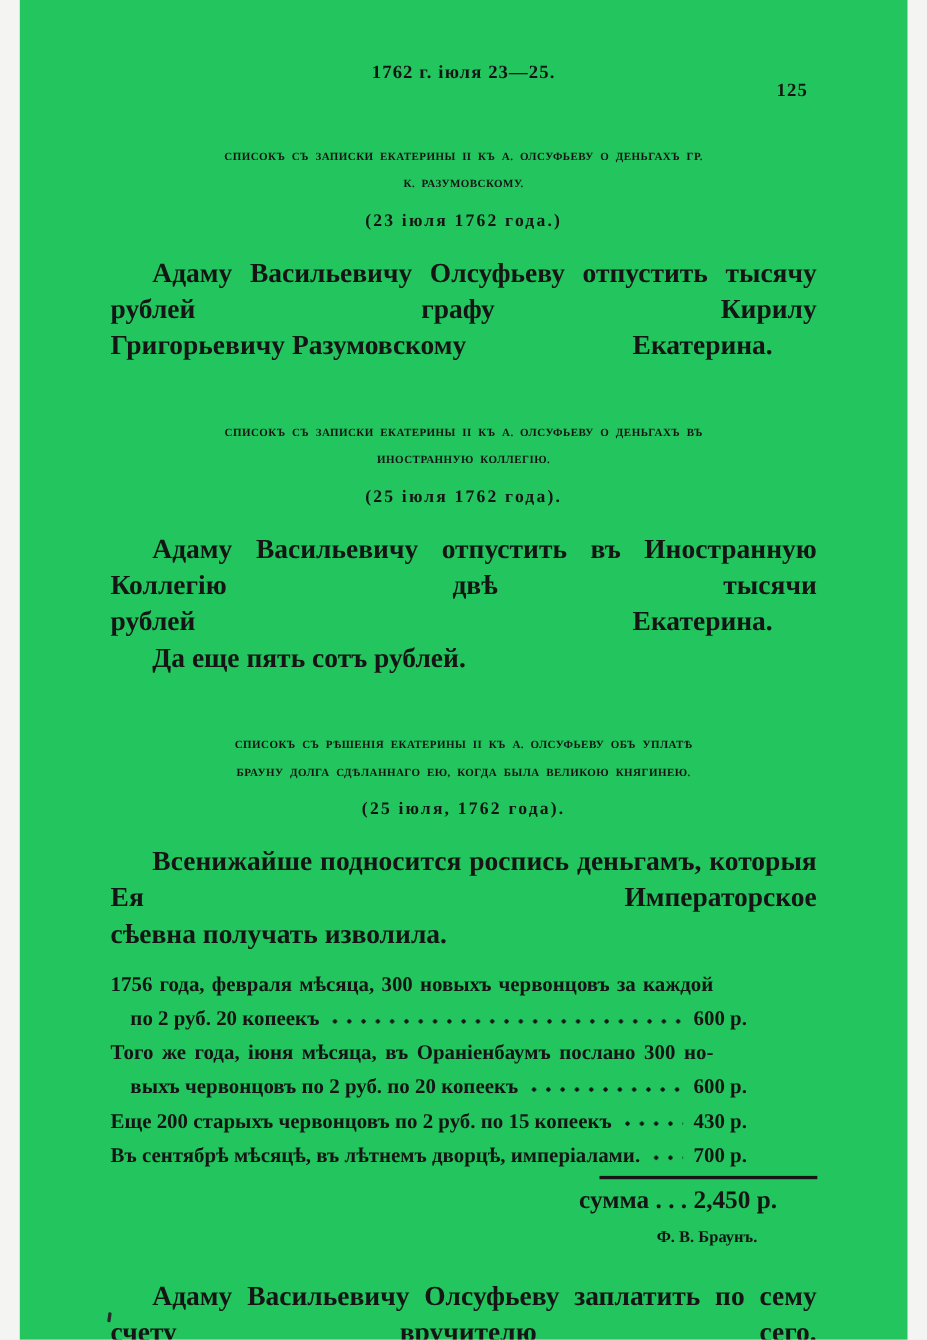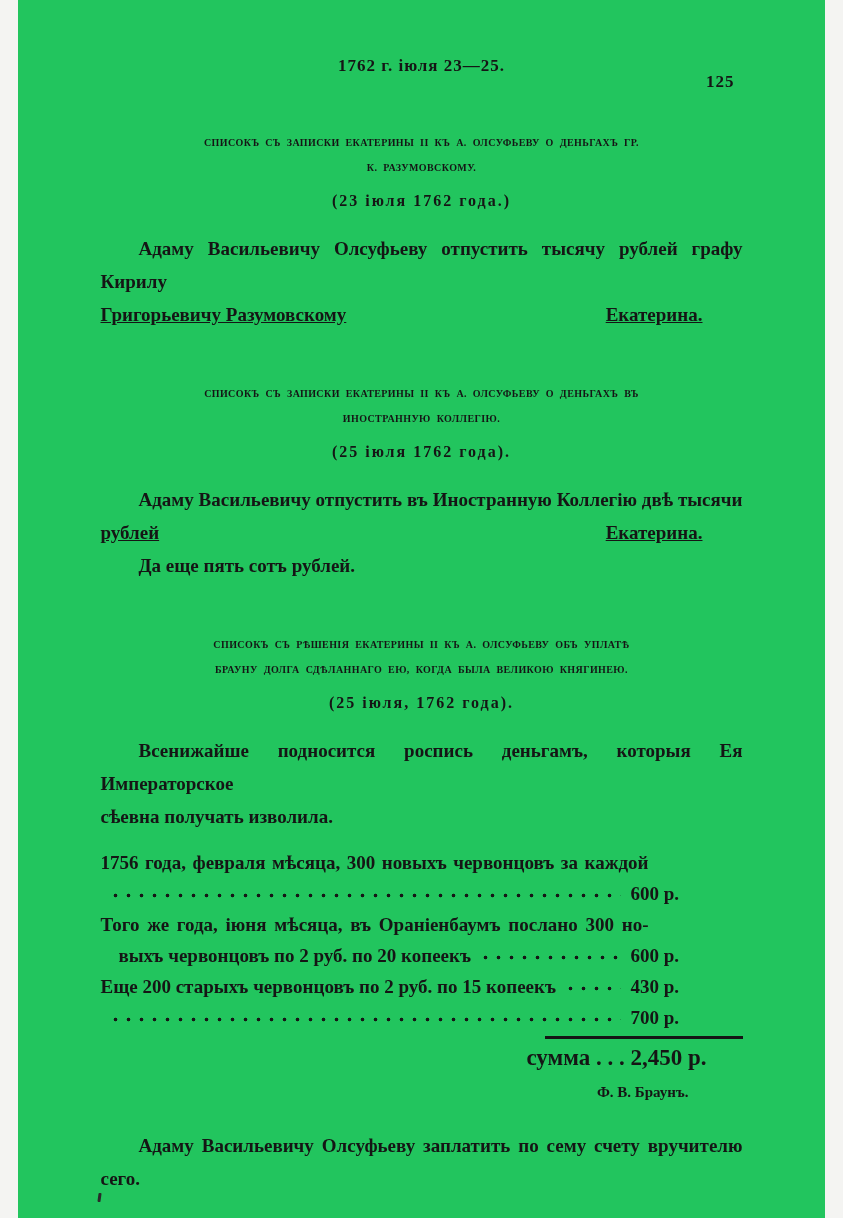--- a/index.html
+++ b/index.html
@@ -49,30 +49,29 @@
   .h-date {
     margin-top: 10px;
     text-align: center;
     font-size: 16px;
     font-weight: bold;
     letter-spacing: 2px;
     line-height: 22px;
   }
 
   
-  .para { margin-top: 20px; font-size: 19px; font-weight: bold; }
+  .para { margin-top: 20px; font-size: 25px; font-weight: bold; }
   .para-line { line-height: 33px; }
   .indent { text-indent: 38px; }
   .jline { text-align: justify; text-align-last: justify; }
   .sigline {
     display: flex;
     justify-content: space-between;
     line-height: 33px;
     padding-right: 40px;
-    text-decoration: underline;
   }
 
   
   .acct { margin-top: 14px; font-size: 19px; font-weight: bold; }
   .acct-row { line-height: 31px; }
   .acct-first {
     width: 548px;
     text-align: justify;
     text-align-last: justify;
   }
@@ -180,20 +179,21 @@
       <div class="para">
         <div class="para-line indent jline">Всенижайше подносится роспись деньгамъ, которыя Ея Императорское</div>
         <div class="para-line">сѣевна получать изволила.</div>
       </div>
 
       <div class="acct">
 
         <div>
           <div class="acct-row acct-first">1756 года, февраля мѣсяца, 300 новыхъ червонцовъ за каждой</div>
           <div class="acct-row acct-flex">
+            <span class="cont hang">по 2 руб. 20 копеекъ</span>
             <span class="dots"></span>
             <span class="amount">600 р.</span>
           </div>
         </div>
 
         <div>
           <div class="acct-row acct-first">Того же года, іюня мѣсяца, въ Ораніенбаумъ послано 300 но-</div>
           <div class="acct-row acct-flex">
             <span class="cont hang">выхъ червонцовъ по 2 руб. по 20 копеекъ</span>
             <span class="dots"></span>
@@ -204,20 +204,21 @@
         <div>
           <div class="acct-row acct-flex">
             <span class="cont">Еще 200 старыхъ червонцовъ по 2 руб. по 15 копеекъ</span>
             <span class="dots"></span>
             <span class="amount">430 р.</span>
           </div>
         </div>
 
         <div>
           <div class="acct-row acct-flex">
+            <span class="cont">Въ сентябрѣ мѣсяцѣ, въ лѣтнемъ дворцѣ, имперіалами.</span>
             <span class="dots"></span>
             <span class="amount">700 р.</span>
           </div>
         </div>
 
         <div class="total-rule"></div>
 
         <div class="sum-line">
           <span>сумма . . .</span>
           <span>2,450 р.</span>

